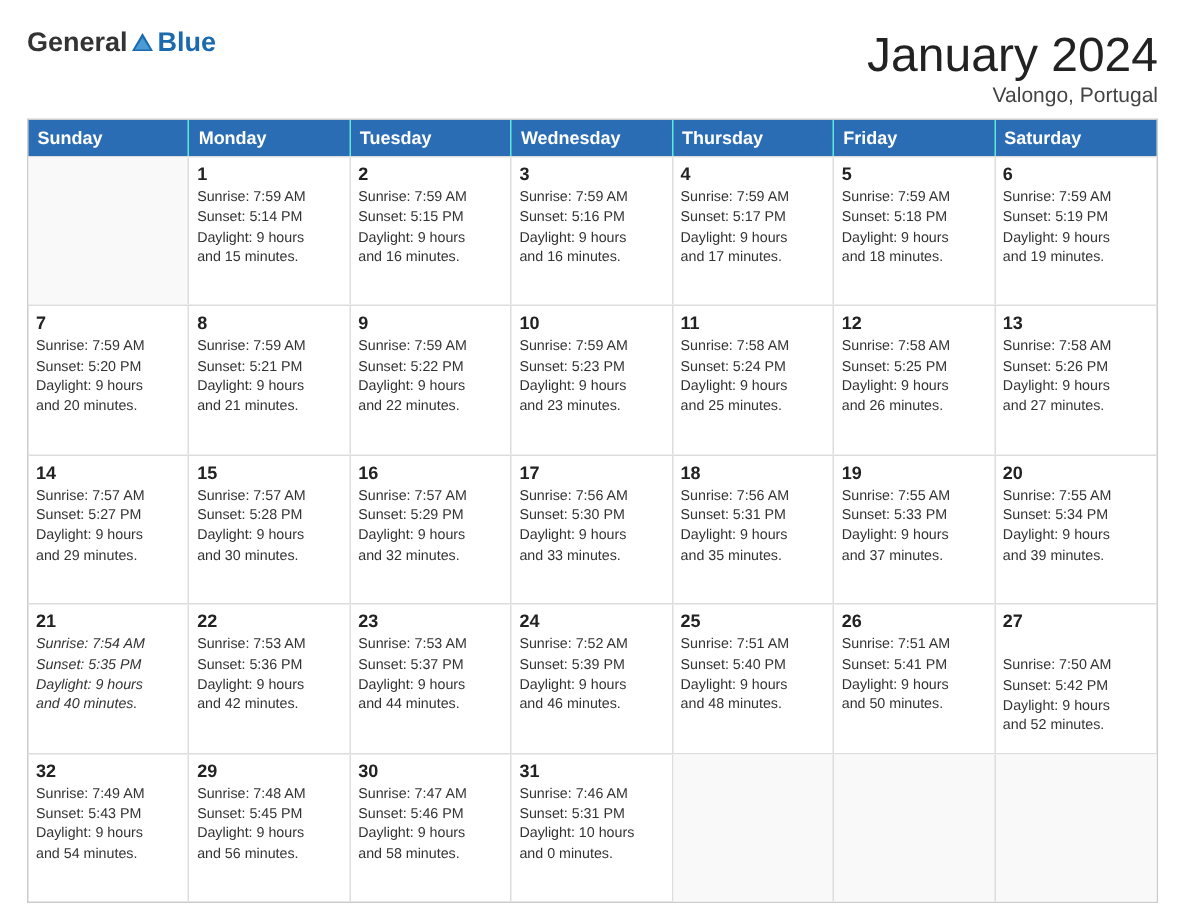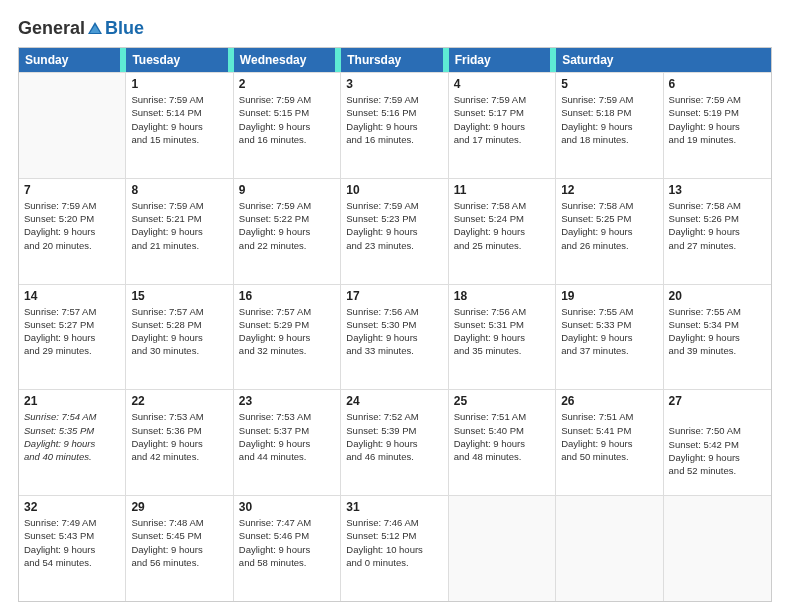--- a/index.html
+++ b/index.html
@@ -66,21 +66,21 @@
     .cal-header {
       display: grid;
       grid-template-columns: repeat(7, 1fr);
       background: #2a6db5;
     }
     .cal-header-cell {
       color: #fff;
       font-size: 12px;
       font-weight: bold;
       padding: 5px 6px;
-      border-right: 6px solid #5eead4;
+      border-right: 1px solid #5eead4;
     }
     .cal-header-cell:last-child { border-right: none; }
     .cal-body {
       flex: 1;
       display: flex;
       flex-direction: column;
     }
     .cal-row {
       display: grid;
       grid-template-columns: repeat(7, 1fr);
@@ -117,25 +117,30 @@
     <div class="logo">
       <div class="logo-text">
         <span class="logo-general">General</span>
         <svg class="logo-icon" viewBox="0 0 18 18">
           <polygon points="9,2 16,14 2,14" fill="#1a6aad"></polygon>
           <polygon points="9,5 14,13 4,13" fill="#4a9ad4"></polygon>
         </svg>
         <span class="logo-blue">Blue</span>
       </div>
     </div>
+    <div class="title-section">
+      <div class="month-title">January 2024</div>
+      <div class="subtitle">Valongo, Portugal</div>
+    </div>
   </div>
 
   <div class="calendar">
     <div class="cal-header" id="cal-header">
         <div class="cal-header-cell">Sunday</div>
+        <div class="cal-header-cell">Monday</div>
         <div class="cal-header-cell">Tuesday</div>
         <div class="cal-header-cell">Wednesday</div>
         <div class="cal-header-cell">Thursday</div>
         <div class="cal-header-cell">Friday</div>
         <div class="cal-header-cell">Saturday</div>
       </div>
     <div class="cal-body" id="cal-body">
         <div class="cal-row">
           <div class="cal-cell empty"></div>
           <div class="cal-cell">
@@ -352,21 +357,21 @@
           <div class="cal-cell">
             <span class="day-num">30</span>
             <div class="day-info" style="white-space: pre-line;">Sunrise: 7:47 AM
 Sunset: 5:46 PM
 Daylight: 9 hours
 and 58 minutes.</div>
           </div>
           <div class="cal-cell">
             <span class="day-num">31</span>
             <div class="day-info" style="white-space: pre-line;">Sunrise: 7:46 AM
-Sunset: 5:12 PM
+Sunset: 5:31 PM
 Daylight: 10 hours
 and 0 minutes.</div>
           </div>
           <div class="cal-cell empty"></div>
           <div class="cal-cell empty"></div>
           <div class="cal-cell empty"></div>
         </div>
       </div>
   </div>
 </div>

